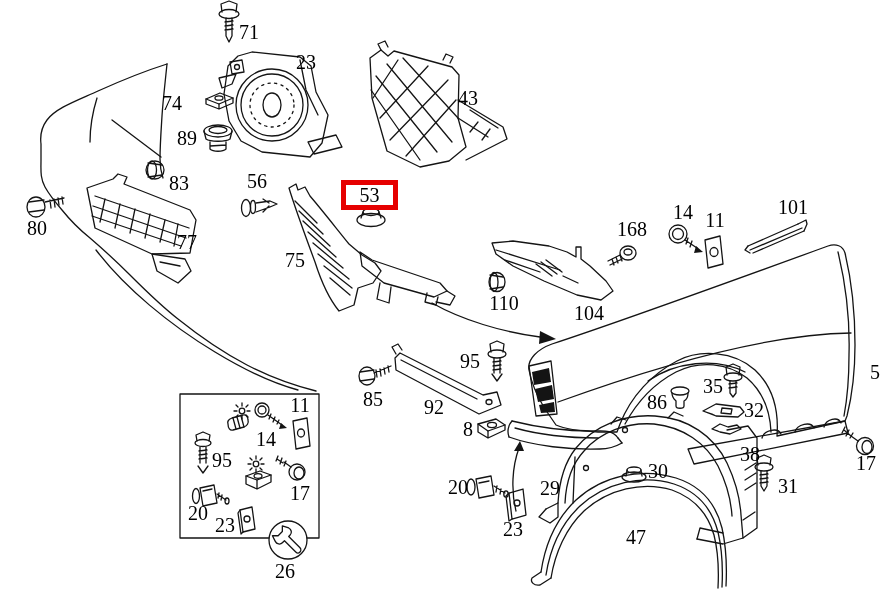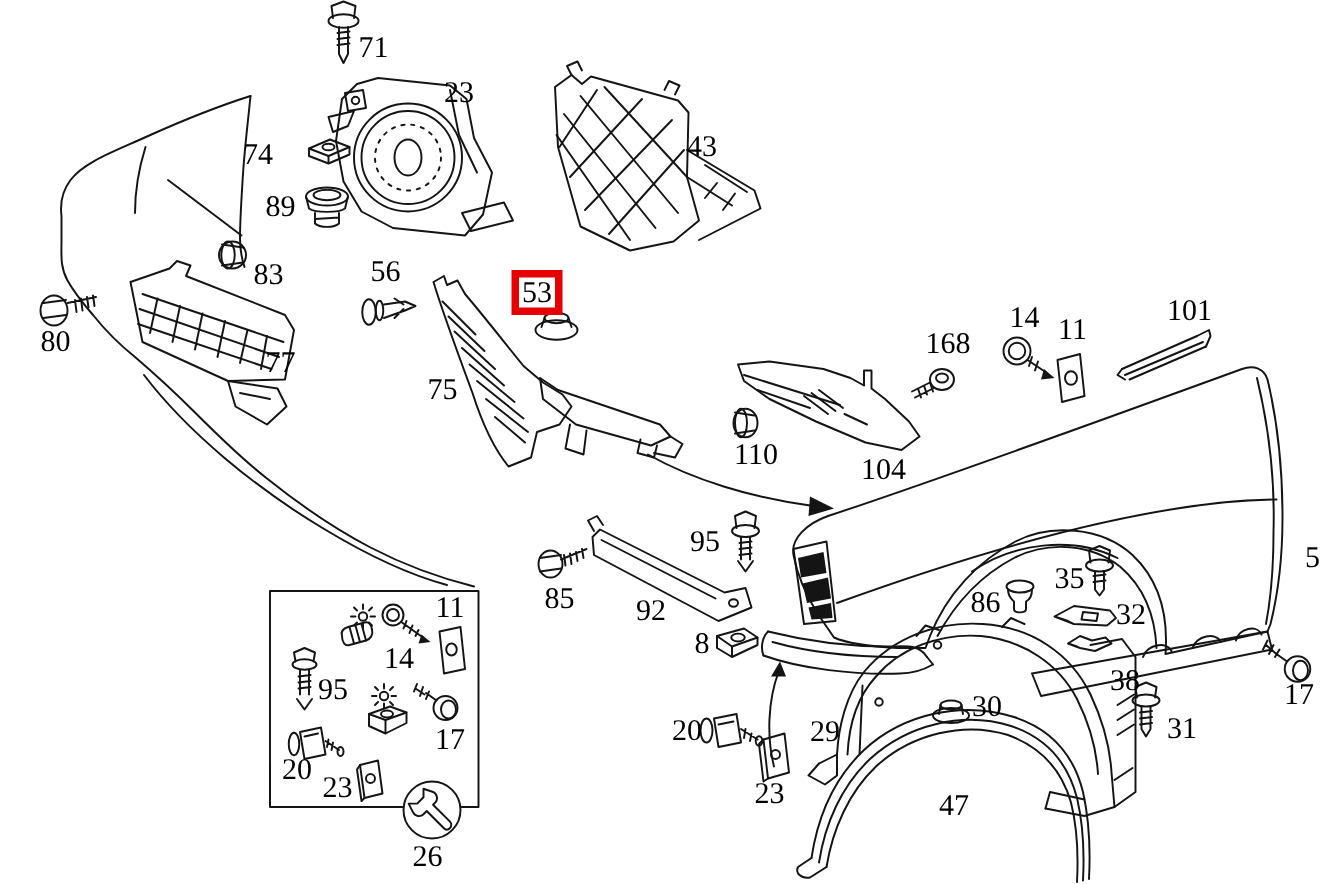--- a/index.html
+++ b/index.html
@@ -5,21 +5,21 @@
   html,body{margin:0;padding:0;background:#fff;}
   .stage{position:relative;width:886px;height:589px;background:#fff;overflow:hidden;
          font-family:"Liberation Serif", serif;}
   .art{position:absolute;left:0;top:0;}
   .art path,.art circle,.art ellipse,.art rect,.art line,.art polygon,.art polyline{
     stroke:#141414;fill:none;stroke-width:1.3;stroke-linecap:round;stroke-linejoin:round;}
   .art .dark{fill:#141414;stroke:none;}
   .art .white{fill:#ffffff;}
   .pl{position:absolute;transform:translate(-50%,-50%);font-size:20px;line-height:1;
       color:#000000;white-space:nowrap;}
-  .hlbox{position:absolute;left:341px;top:180px;width:34px;height:30px;
+  .hlbox{position:absolute;left:341px;top:180px;width:57px;height:30px;
          border:5px solid #e60000;box-sizing:border-box;
          display:flex;align-items:center;justify-content:center;background:transparent;}
   .hlbox .pl{position:static;transform:none;}
 </style>
 </head>
 <body>
 
 <div class="stage">
 
 <svg class="art" width="886" height="589" viewBox="0 0 886 589">

